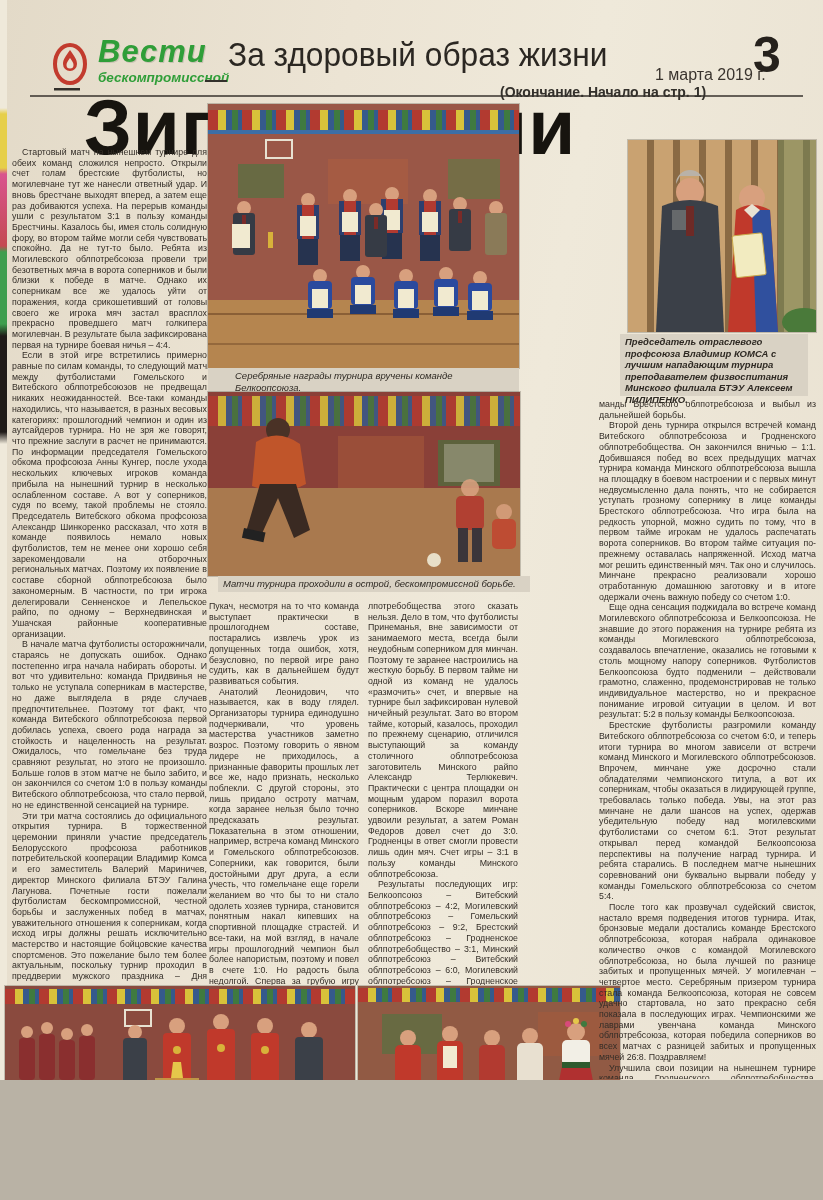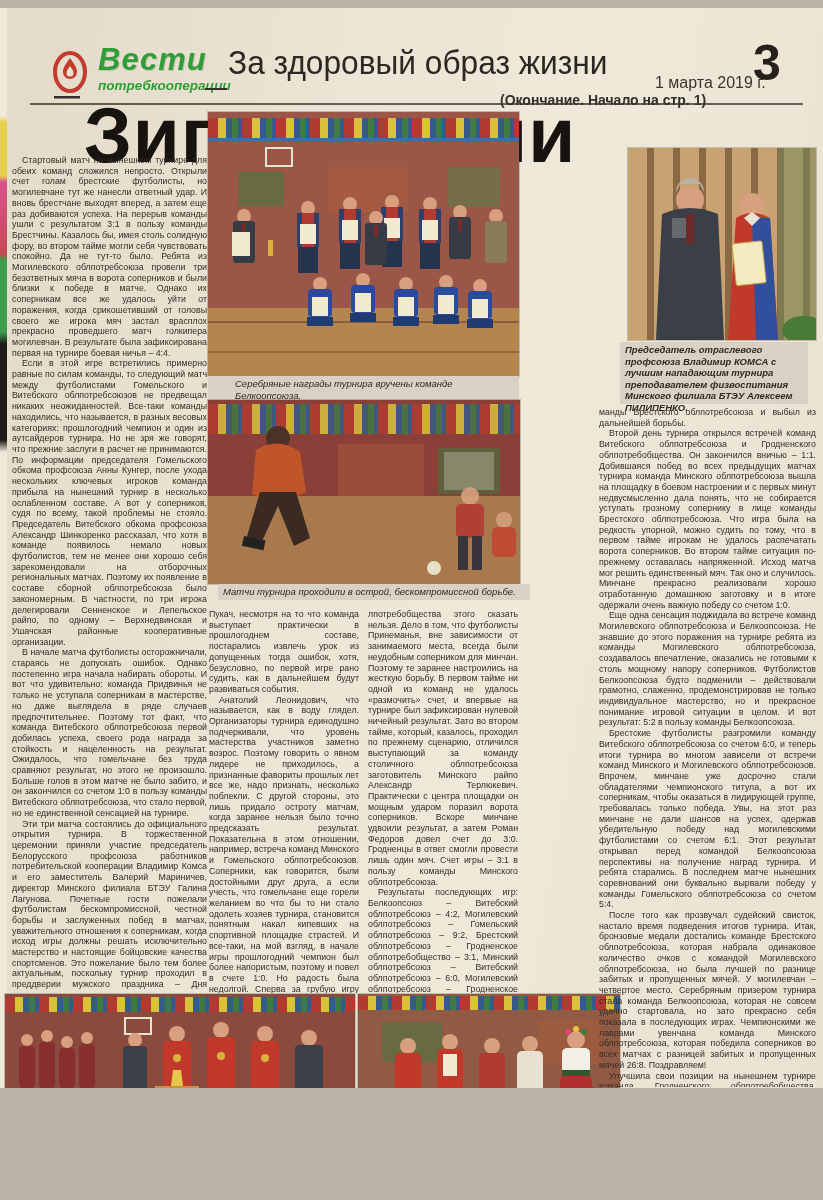--- a/index.html
+++ b/index.html
@@ -1,16 +1,16 @@
 <!DOCTYPE html>
 <html><head>
 <meta charset="utf-8">
 <style>
   html,body{margin:0;padding:0;background:#b9b2a5;}
-  .page{position:relative;width:823px;height:1080px;margin:8px auto;overflow:hidden;
+  .page{position:relative;width:823px;height:1080px;margin:0 auto;overflow:hidden;
         background:linear-gradient(100deg,#e3dac8 0%,#ece4d4 35%,#efe9da 60%,#e9e1d1 100%);
         font-family:"Liberation Sans",sans-serif;color:#2f2a25;}
   .scan-strip{position:absolute;left:0;top:0;width:7px;height:1200px;
         background:linear-gradient(180deg,#efe9da 0%,#efe9da 9%,#e6cf4a 9.5%,#e6cf4a 14%,
         #d9548e 14.5%,#c44a52 20.5%,#3f9e4e 21%,#3f9e4e 27%,#201b18 28%,#201b18 36%,
         #efe9da 37%,#efe9da 100%);}
   
   .emblem{position:absolute;left:50px;top:38px;}
   .masthead-title{position:absolute;left:98px;top:34px;font-size:31px;font-weight:800;
         font-style:italic;color:#2f9e38;letter-spacing:1px;text-shadow:1px 1px 0 #c9c2b2;}
@@ -51,21 +51,21 @@
 
   <div class="emblem">
     <svg width="40" height="56" viewBox="0 0 40 56">
       <ellipse cx="20" cy="26" rx="15" ry="19" fill="none" stroke="#c23b2e" stroke-width="4"></ellipse>
       <path d="M20 12 c4 6 7 9 7 14 a7 7 0 0 1 -14 0 c0 -5 3 -8 7 -14z" fill="#c23b2e"></path>
       <path d="M20 20 c2 3 3.5 4.5 3.5 7 a3.5 3.5 0 0 1 -7 0 c0 -2.5 1.5 -4 3.5 -7z" fill="#e9e1d1"></path>
       <rect x="4" y="50" width="26" height="2.5" fill="#33302b"></rect>
     </svg>
   </div>
   <div class="masthead-title">Вести</div>
-  <div class="masthead-sub">потребкооперации</div>
+  <div class="masthead-sub">бескомпромиссной</div>
   <div class="masthead-dash" style="left:205px;width:22px;"></div>
 
   <div class="strapline">За здоровый образ жизни</div>
   <div class="issue-date">1 марта 2019 г.</div>
   <div class="page-num">3</div>
   <div class="header-rule"></div>
   <div class="continuation">(Окончание. Начало на стр. 1)</div>
   <div class="headline">Зигзаг удачи</div>
 
   <div class="photo" style="left:208px;top:104px;">

